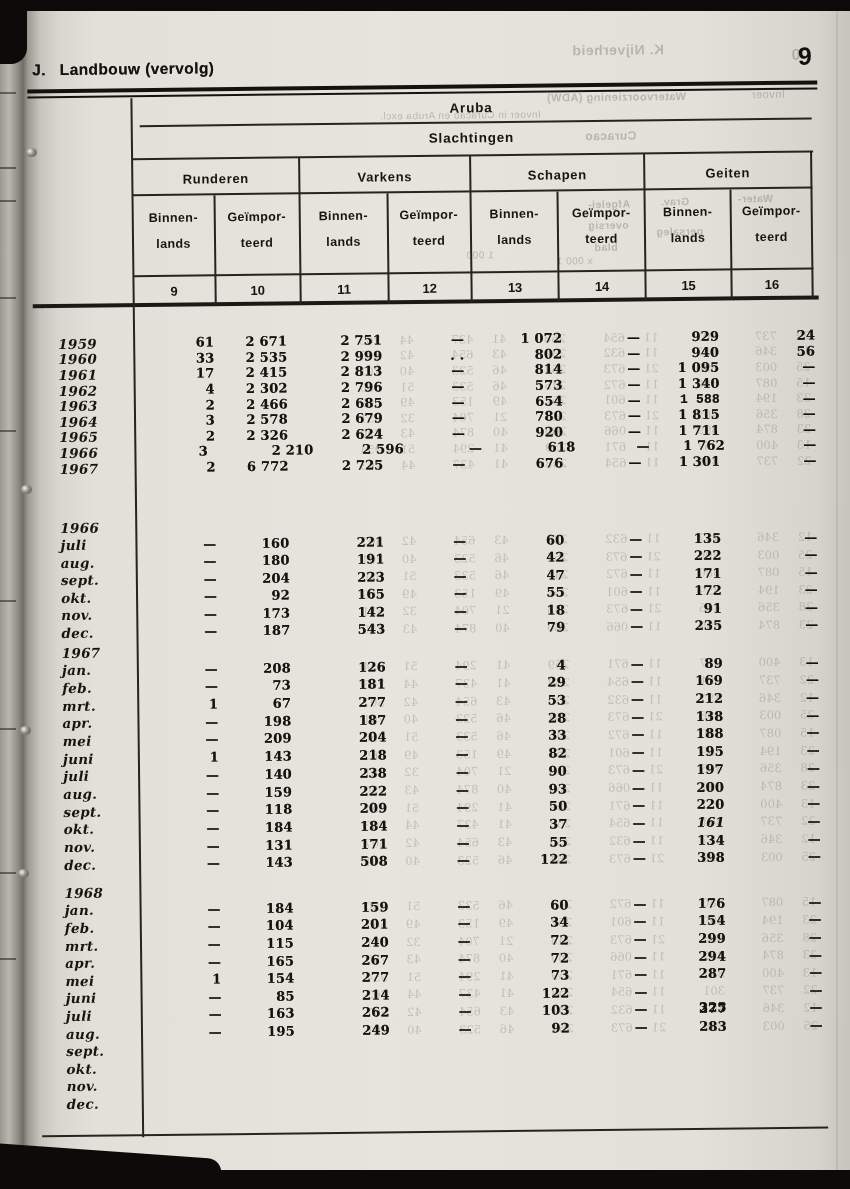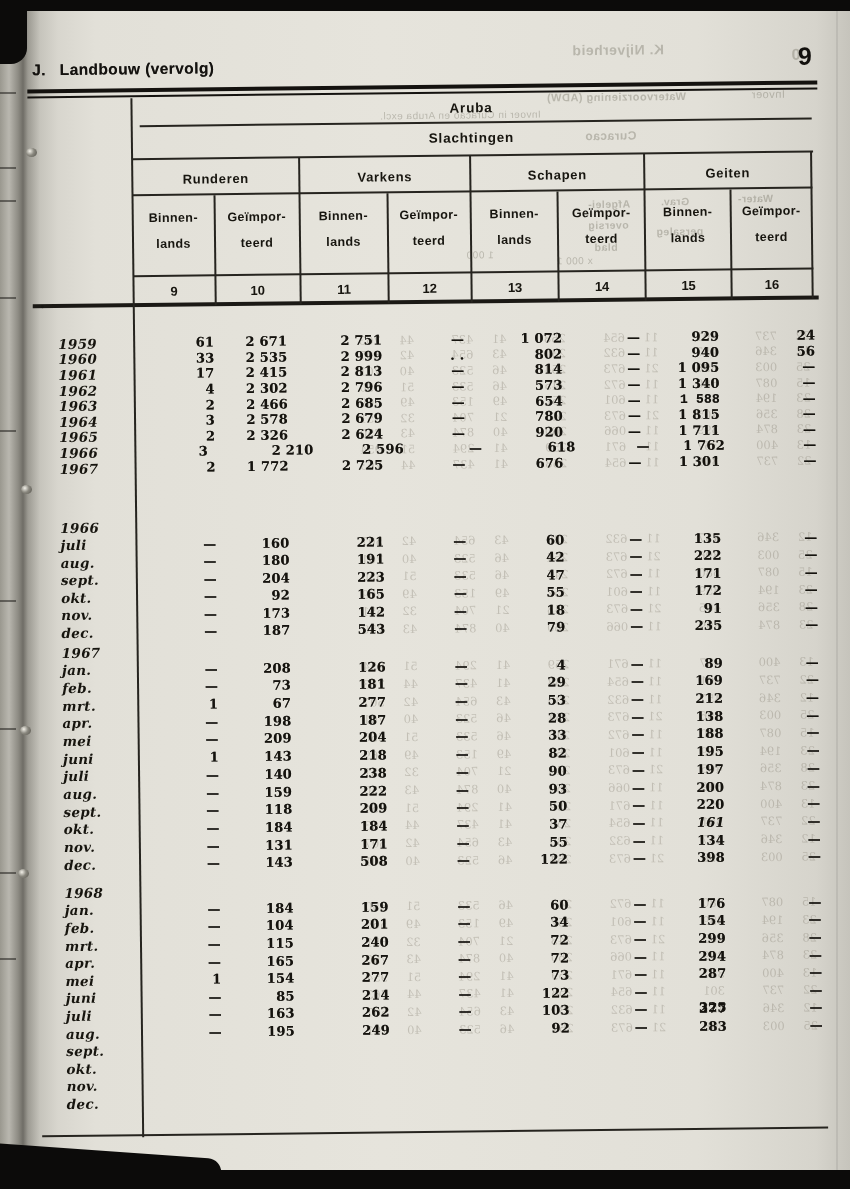--- a/index.html
+++ b/index.html
@@ -294,21 +294,21 @@
             <span class="cell" style="width: 82px;">—</span>
             <span class="cell" style="width: 98px;">618</span>
             <span class="cell" style="width: 78px;">—</span>
             <span class="cell" style="width: 79px;">1 762</span>
             <span class="cell" style="width: 96px;">—</span>
             <span class="ghost-row">13 400  357  11 671  259  41 294  51 954</span>
           </div>
           <div class="trow">
             <span class="rlabel">1967</span>
             <span class="cell" style="width: 79px;">2</span>
-            <span class="cell" style="width: 73px;">1 772</span>
+            <span class="cell" style="width: 73px;">6 772</span>
             <span class="cell" style="width: 95px;">2 725</span>
             <span class="cell" style="width: 82px;">—</span>
             <span class="cell" style="width: 98px;">676</span>
             <span class="cell" style="width: 78px;">—</span>
             <span class="cell" style="width: 79px;">1 301</span>
             <span class="cell" style="width: 96px;">—</span>
             <span class="ghost-row">22 737  301  11 654  258  41 437  44 763</span>
           </div>
         </div>
         <div class="sec sec1">

